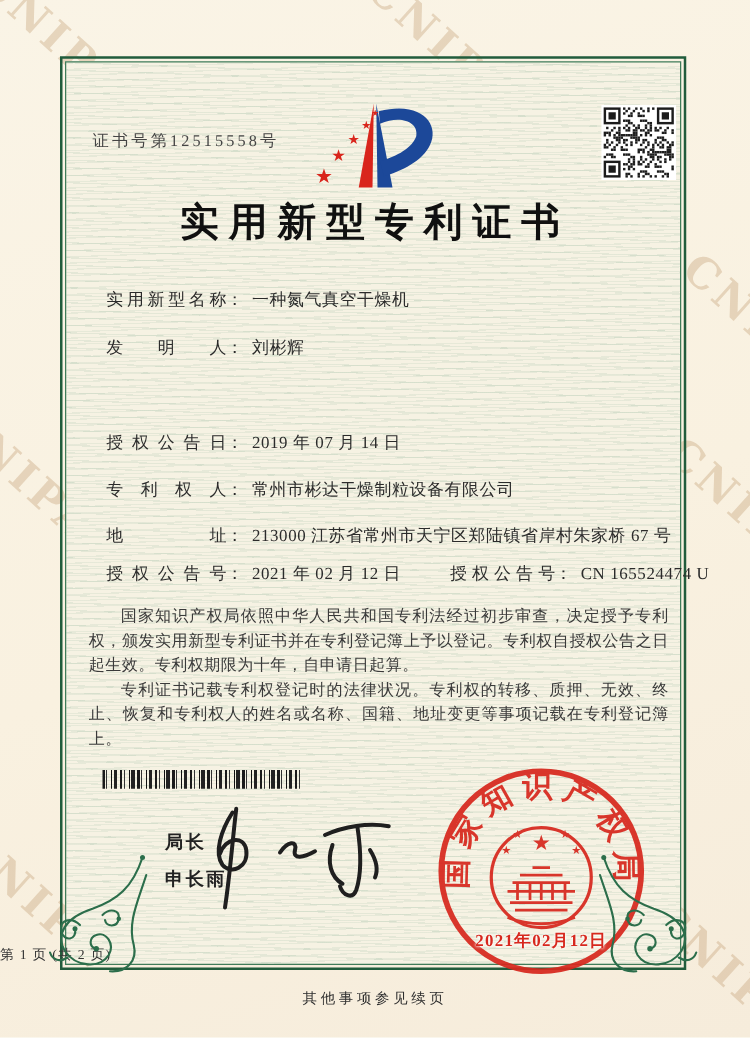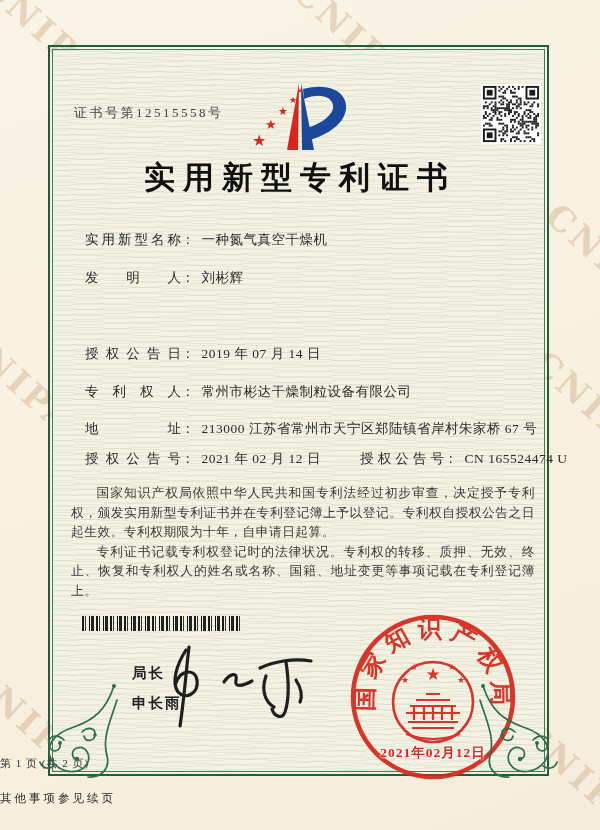--- a/index.html
+++ b/index.html
@@ -65,21 +65,21 @@
     font-size:14.5px;font-weight:bold;color:#222;margin-left:44px;}
   .signer div{margin-bottom:11px;letter-spacing:2px;}
   .sig-svg{position:absolute;left:148px;top:642px;}
   .seal-svg{position:absolute;left:346px;top:610px;opacity:0.93;}
   .seal-date{
     position:absolute;left:352px;top:744px;width:162px;text-align:center;
     font-size:13.5px;font-weight:bold;color:#d7281e;letter-spacing:1px;
     text-shadow:0 0 2px #fff,0 0 3px #fff;z-index:5;
   }
   .page-no{position:absolute;left:0;right:0;top:756px;text-align:left;font-size:11px;letter-spacing:1px;color:#333;}
-  .cont-note{position:absolute;left:0;right:0;top:791px;text-align:left;font-size:11.5px;letter-spacing:3px;color:#2e2e2e;}
+  .cont-note{position:absolute;left:0;right:0;top:791px;text-align:center;font-size:11.5px;letter-spacing:3px;color:#2e2e2e;}
 </style>
 </head>
 <body>
 
 <div class="page">
 
   <span class="wm" style="left:-30px;top:8px">CNIPA</span>
   <span class="wm" style="left:280px;top:14px">CNIPA</span>
   <span class="wm" style="left:340px;top:238px">CNIPA</span>
   <span class="wm" style="left:533px;top:238px">CNIPA</span>

